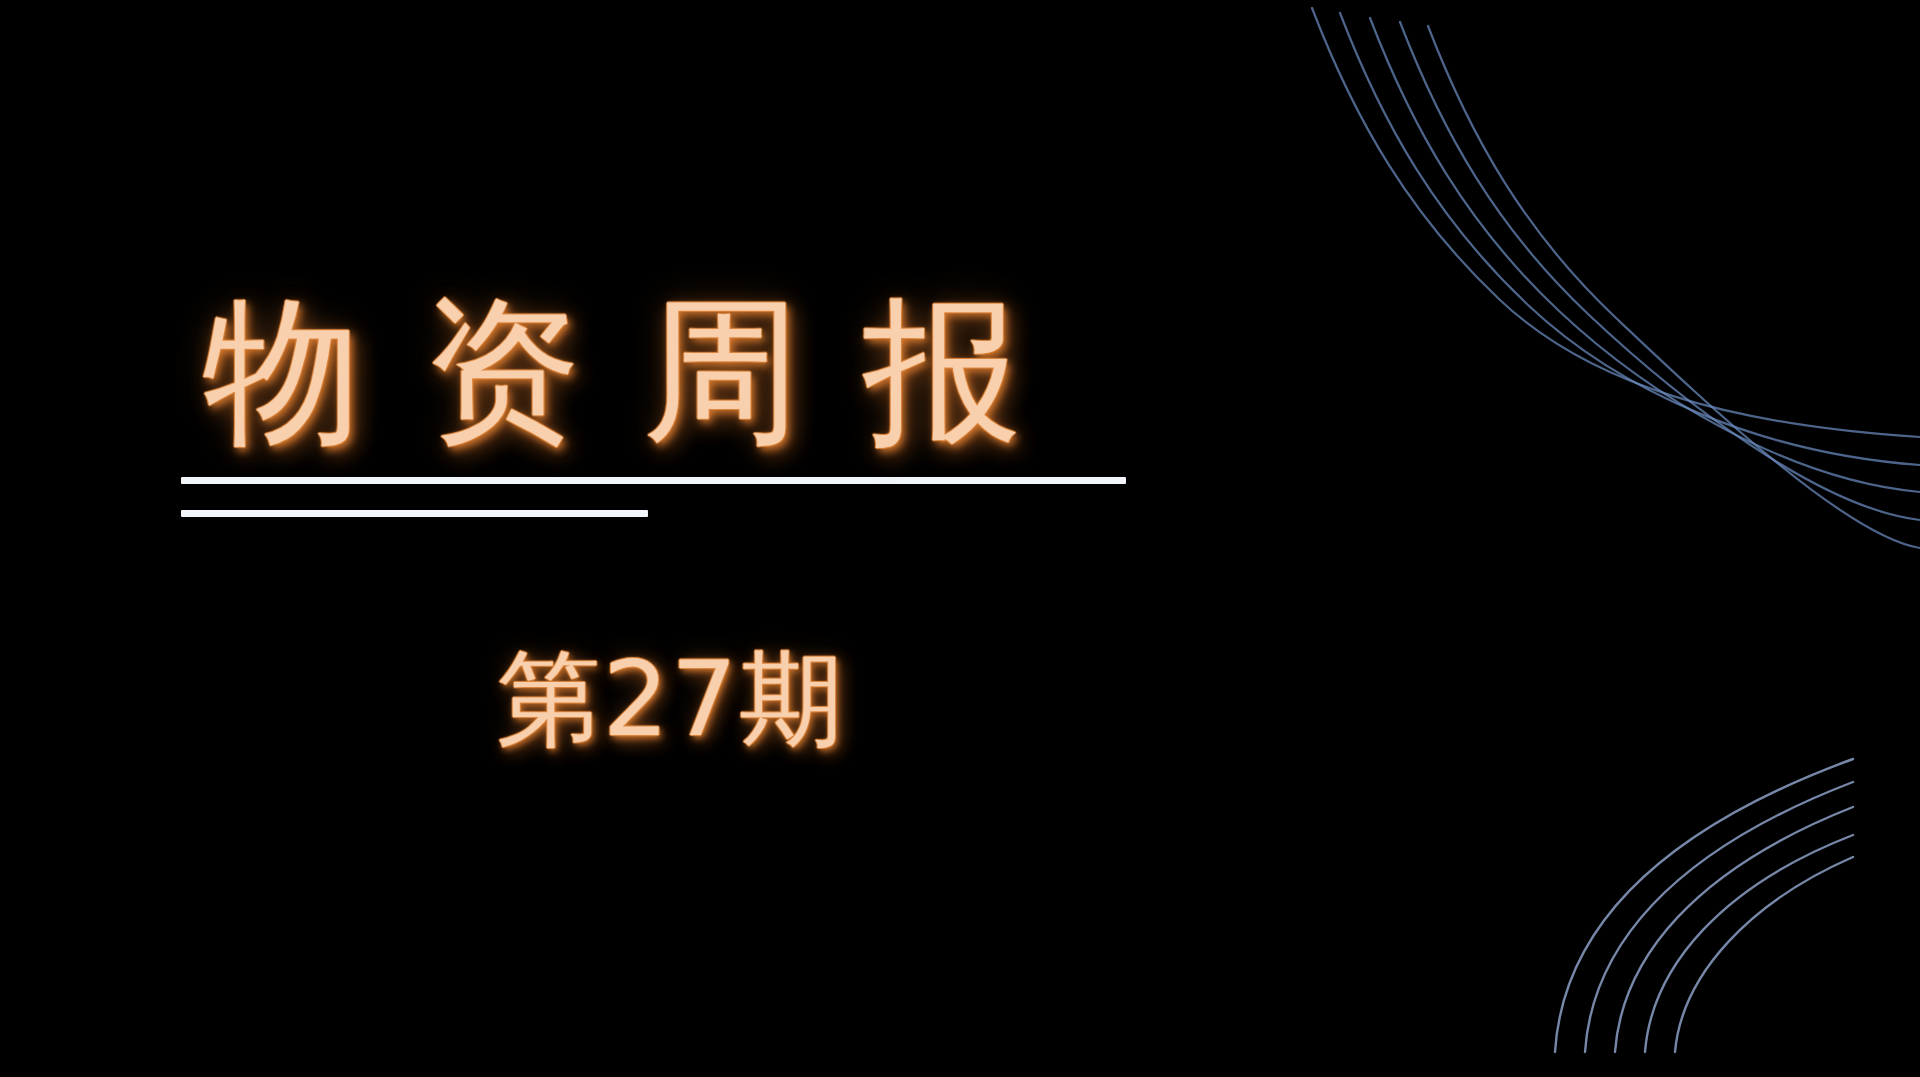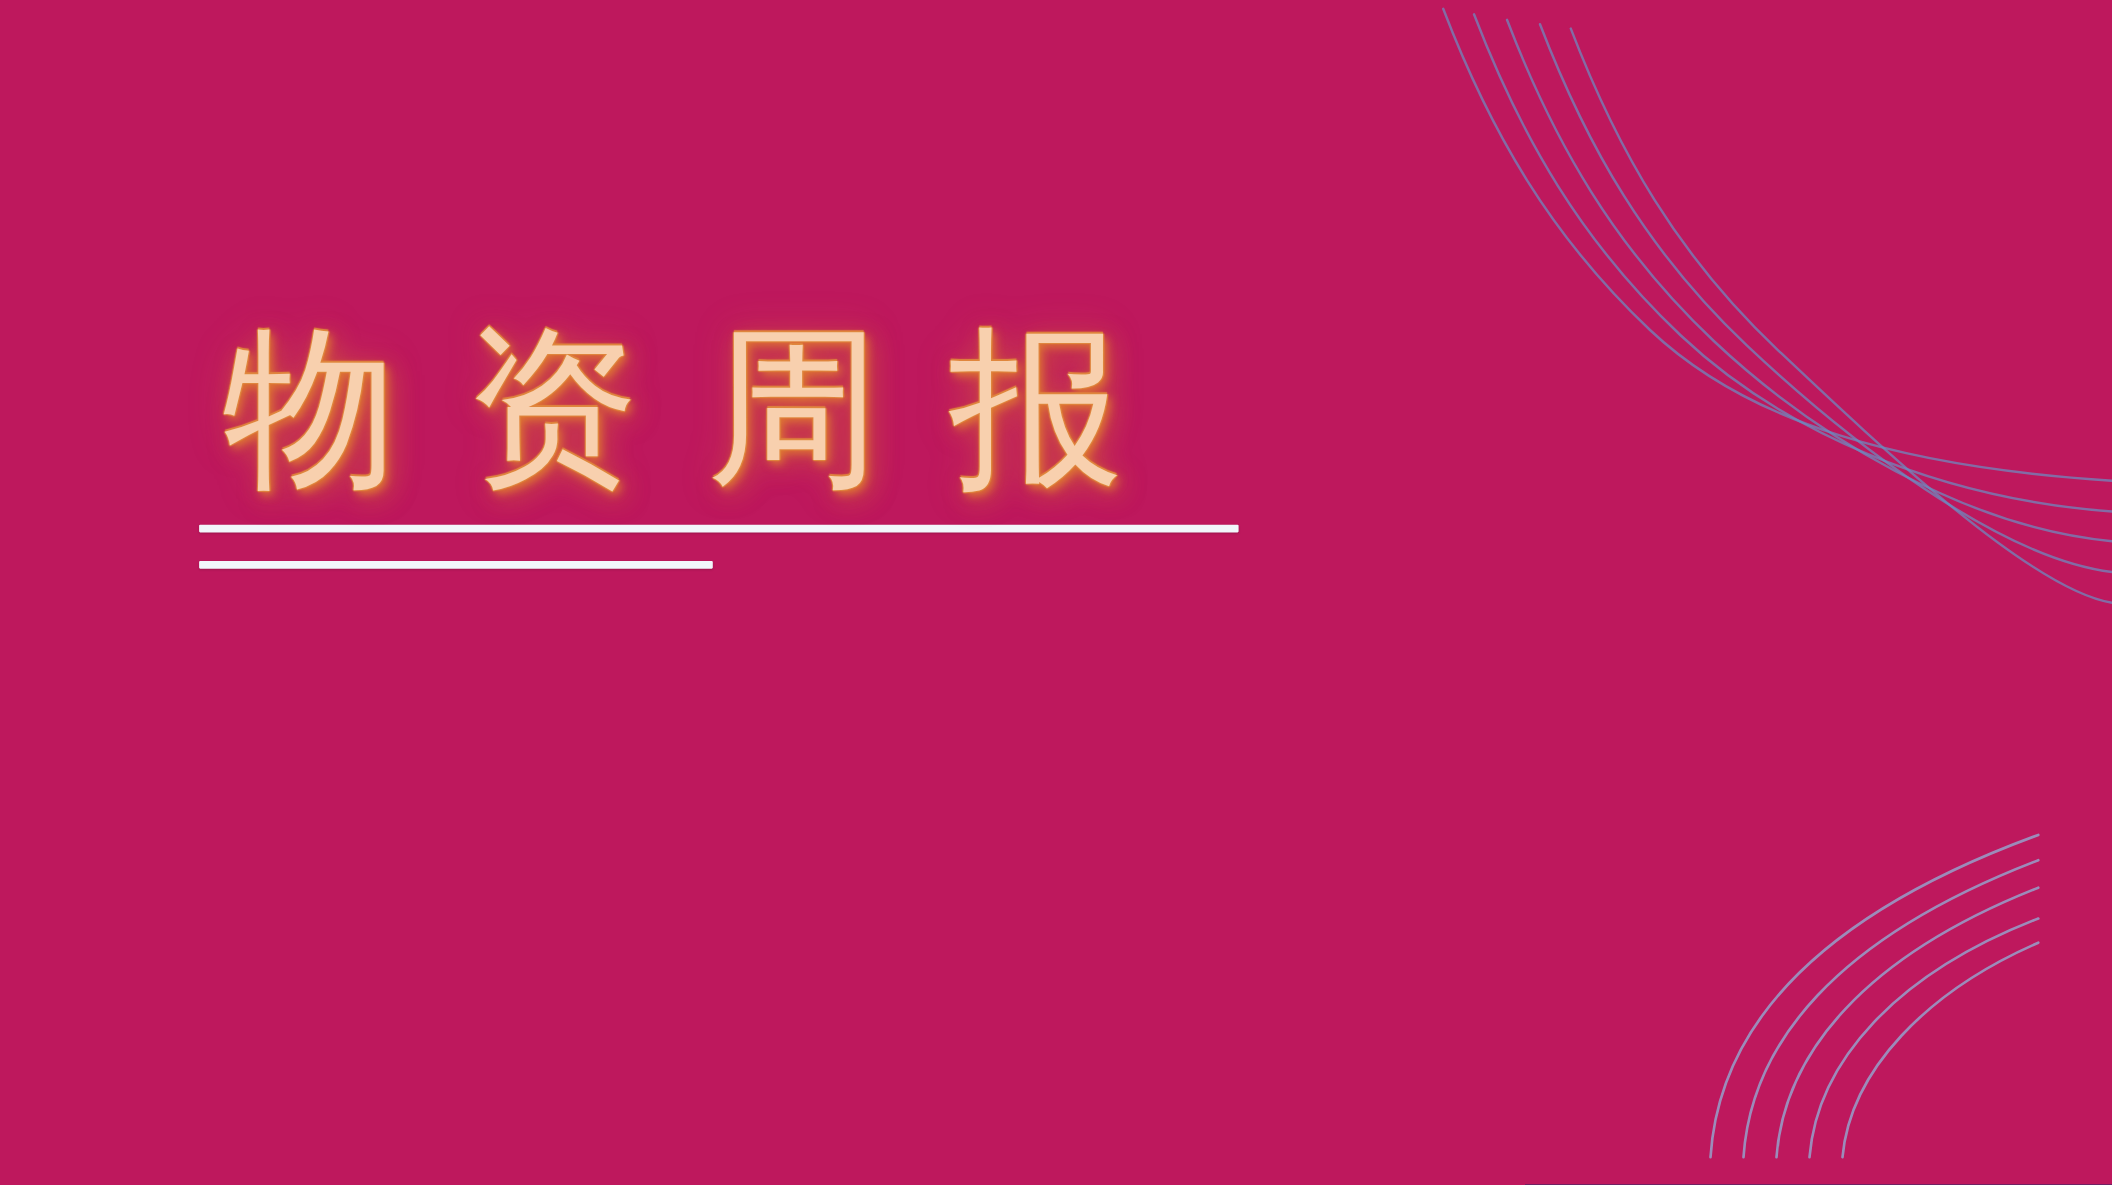--- a/index.html
+++ b/index.html
@@ -8,21 +8,21 @@
     padding: 0;
     background: #0b2f6b;
   }
   * { box-sizing: border-box; }
 
   .slide {
     position: relative;
     width: 1920px;
     height: 1077px;
     overflow: hidden;
-    background: #be185d;
+    background: #000000;
     font-family: "DejaVu Sans", "Liberation Sans", sans-serif;
     -webkit-font-smoothing: antialiased;
   }
 
   
   .deco {
     position: absolute;
     pointer-events: none;
   }
   .deco-top-right {
@@ -137,14 +137,15 @@
       <path class="arc-line" d="M 175 335 C 182 256, 252 184, 353 140"></path>
     </svg>
   </div>
 
   <div class="title-block">
     <h1 class="main-title">物资周报</h1>
     <div class="rule rule-long"></div>
     <div class="rule rule-short"></div>
   </div>
 
+  <p class="subtitle">第27期</p>
 
 </div>
 
 </body></html>

